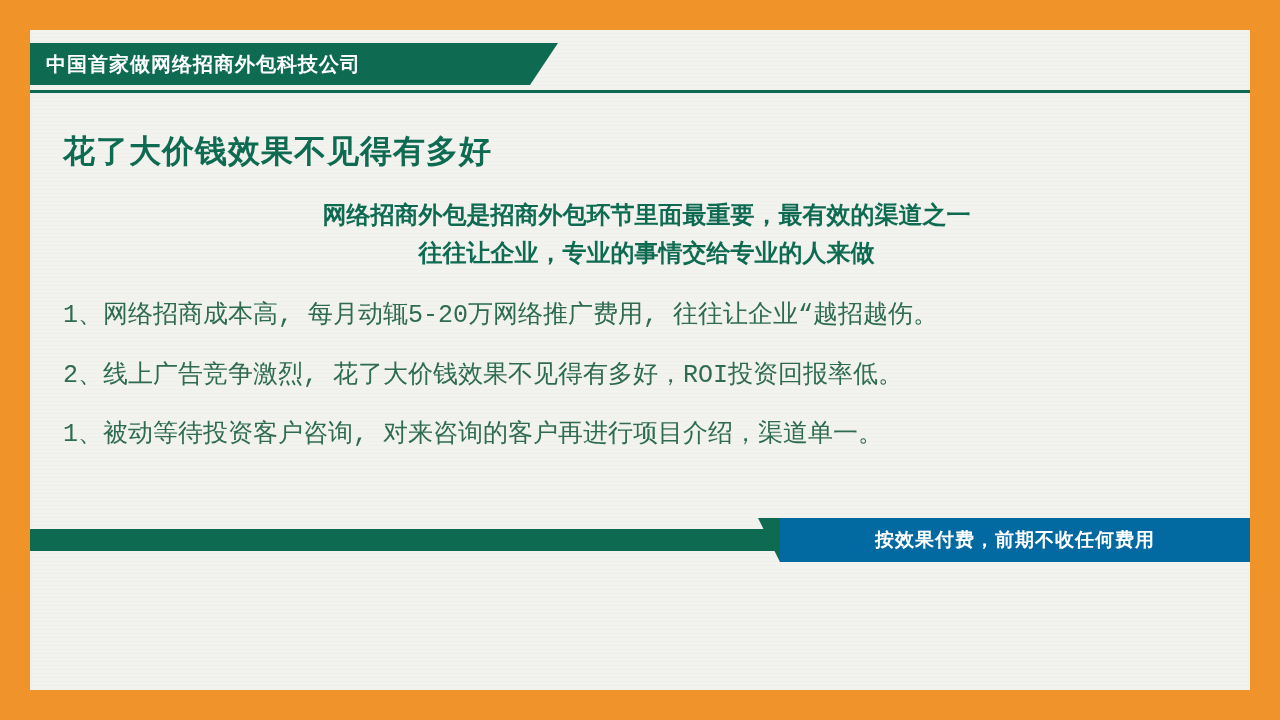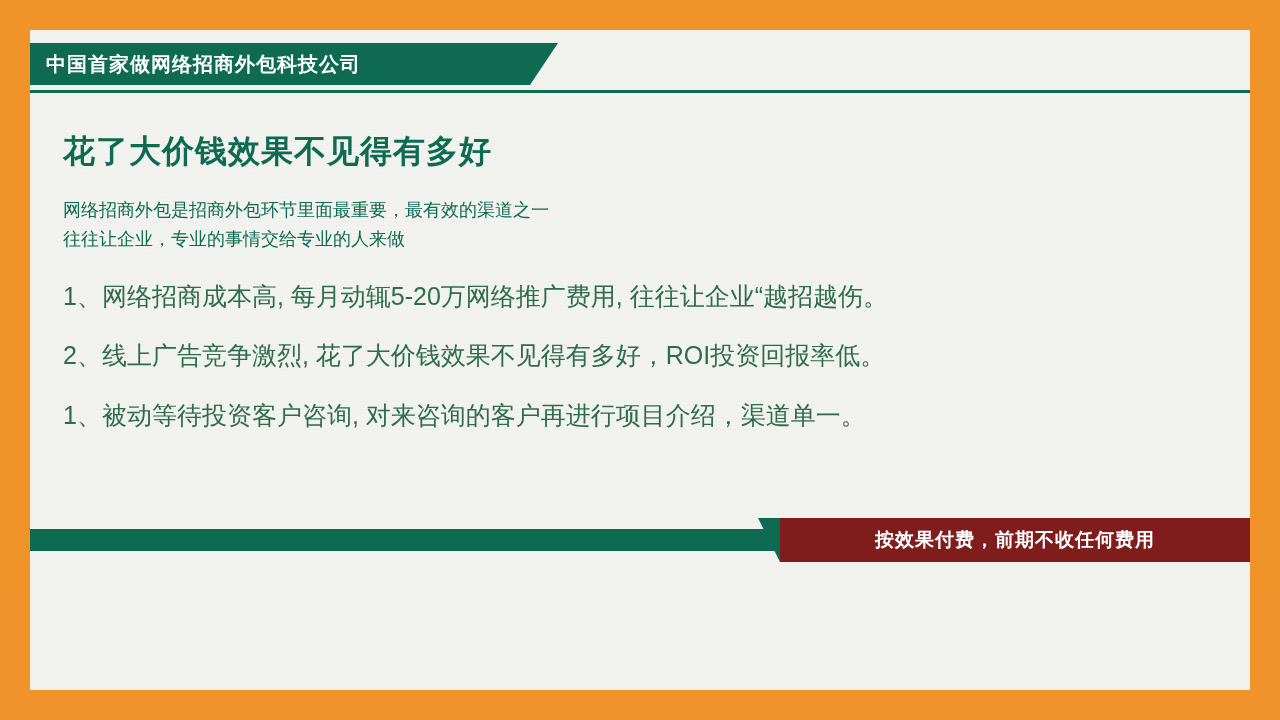--- a/index.html
+++ b/index.html
@@ -77,34 +77,35 @@
   }
   .title {
     color: #0E6B52;
     font-size: 32px;
     font-weight: bold;
     letter-spacing: 1px;
     margin: 0 0 22px 0;
   }
   .subtitle {
     color: #0E6B52;
-    font-size: 18px;
-    font-weight: normal;
+    font-size: 24px;
+    font-weight: bold;
     line-height: 1.6;
     margin: 0 0 26px 0;
+    text-align: center;
   }
   .subtitle div { white-space: nowrap; }
   .bullets {
     margin: 0;
     padding: 0;
     list-style: none;
   }
   .bullets li {
     color: #2E6B4F;
-    font-family: Liberation Sans, sans-serif;
+    font-family: Liberation Mono, monospace;
     font-size: 25px;
     line-height: 1.35;
     margin-bottom: 26px;
     max-width: 1150px;
   }
   
   .footer-band {
     position: absolute;
     left: 30px;
     bottom: 30px;
@@ -129,21 +130,21 @@
     height: 0;
     border-bottom: 22px solid #0E6B52;
     border-right: 22px solid transparent;
   }
   .footer-right {
     position: absolute;
     right: 0;
     top: 0;
     width: 470px;
     height: 44px;
-    background: #7f1d1d;
+    background: #0369a1;
     display: flex;
     align-items: center;
     justify-content: center;
   }
   .footer-right::before {
     content: "";
     position: absolute;
     left: -22px;
     top: 0;
     width: 0;

